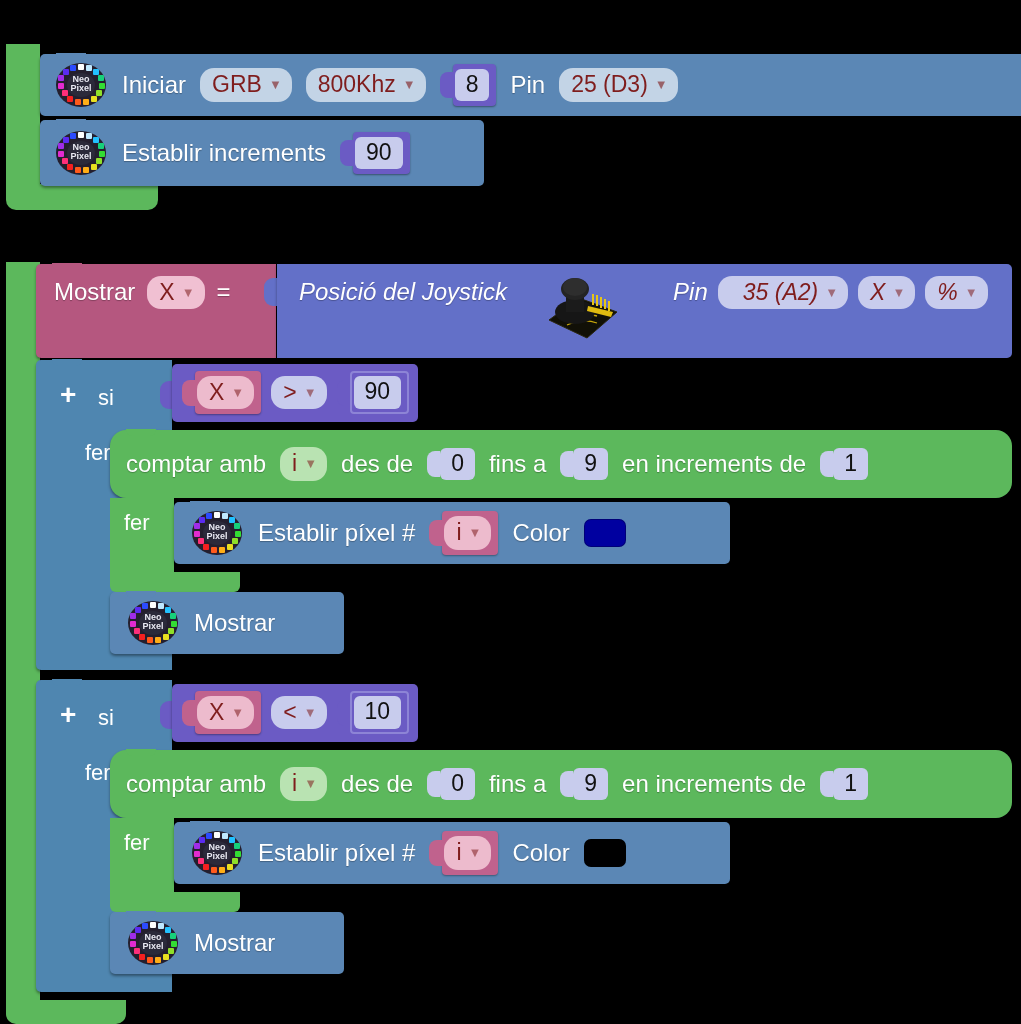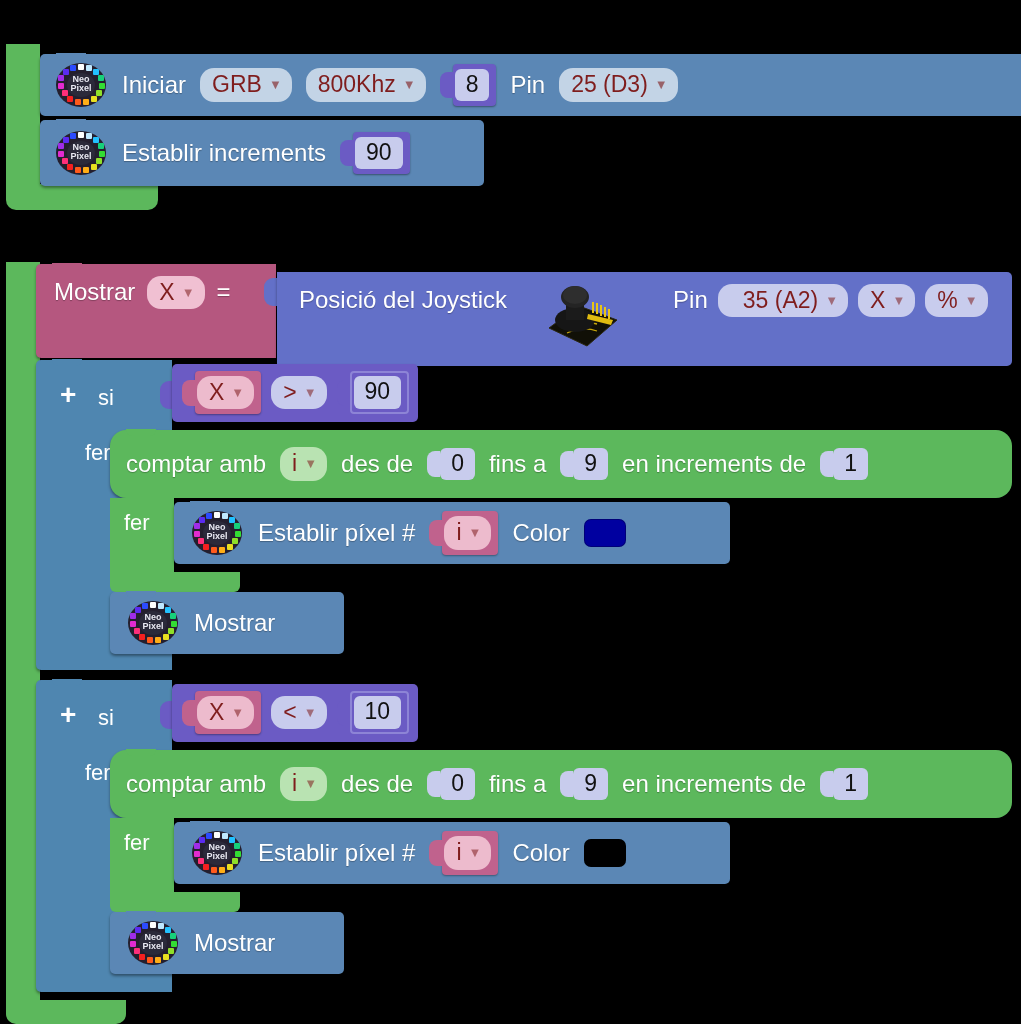--- a/index.html
+++ b/index.html
@@ -244,21 +244,21 @@
     <span class="txt" style="margin-top:14px;">Mostrar</span>
     <span class="dd pinkv2" style="margin-top:12px;">
       <span>X</span>
       <span class="cv">▼</span>
     </span>
     <span class="txt" style="margin-top:14px;">=</span>
   </div>
 
   <div style="position:absolute; left:264px; top:278px; width:14px; height:28px; background:#6370c8; border-radius:9px 0 0 9px;"></div>
 
-  <div class="row purpleblue" style="left:277px; top:272px; width:735px; height:94px; padding:0 14px 0 22px; gap:10px; align-items:flex-start; border-radius:0 5px 5px 0;">
+  <div class="row purpleblue" style="left:277px; top:264px; width:735px; height:94px; padding:0 14px 0 22px; gap:10px; align-items:flex-start; border-radius:0 5px 5px 0;font-style:italic;">
     <span class="txt" style="margin-top:14px;">Posició del Joystick</span>
 
     <span class="joy" style="margin-top:4px; margin-left:18px;">
       <svg viewBox="0 0 86 74" width="86" height="74">
         <polygon points="14,52 44,30 82,44 52,70" fill="#111007"></polygon>
         <polygon points="14,52 44,30 82,44 52,70" fill="none" stroke="#2a2610" stroke-width="1"></polygon>
         <path d="M28 50 q16 -8 34 -2" stroke="#c9a80b" stroke-width="1.4" fill="none"></path>
         <path d="M32 57 q16 -7 30 -2" stroke="#c9a80b" stroke-width="1.2" fill="none"></path>
         <circle cx="43" cy="49" r="4" fill="#3a3a3a"></circle>
         <ellipse cx="40" cy="44" rx="20" ry="12" fill="#161616"></ellipse>

